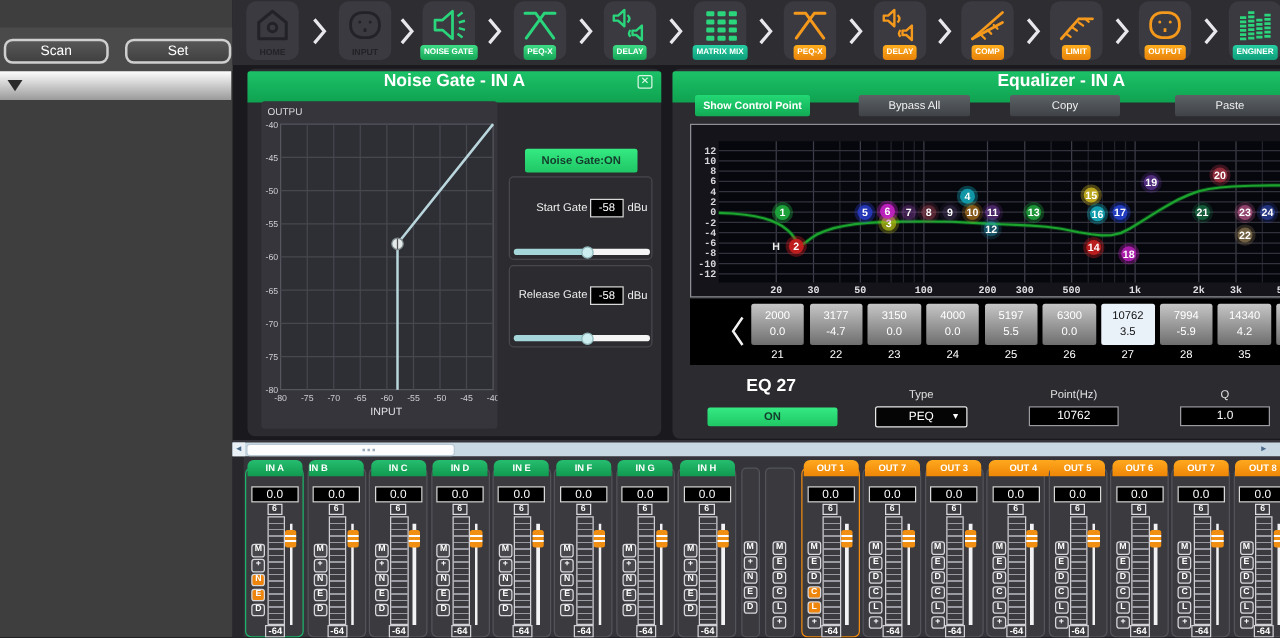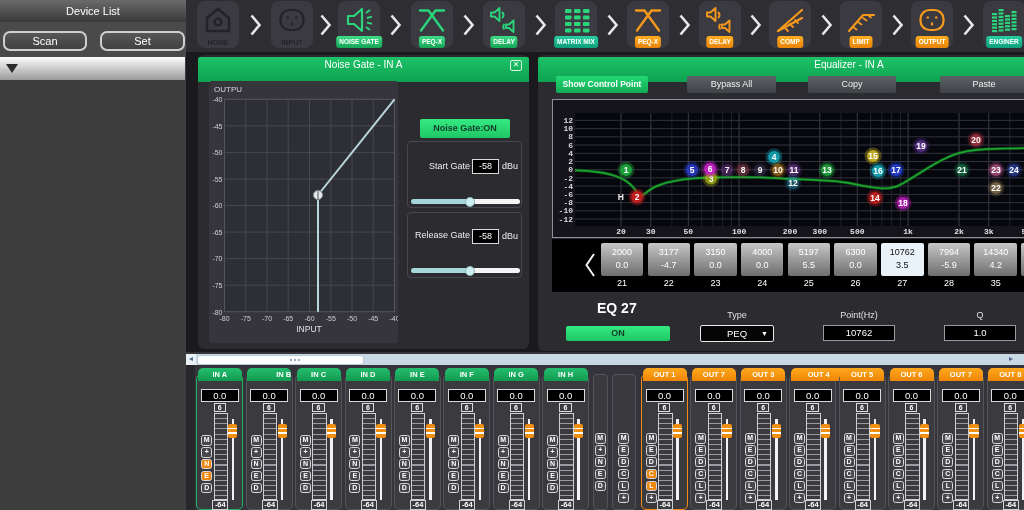--- a/index.html
+++ b/index.html
@@ -4,31 +4,30 @@
 html,body{width:1024px;height:510px;overflow:hidden;background:#1a1a1e;
  font-family:"Liberation Sans",sans-serif;position:relative}
 .abs{position:absolute}
 .tile{position:absolute;top:1px;width:42px;height:47px;border-radius:8px;background:#3a3a40}
 .tlab{position:absolute;left:50%;transform:translateX(-50%);bottom:2px;font-size:7px;font-weight:bold;color:#232327;white-space:nowrap}
 .badge{position:absolute;left:50%;transform:translateX(-50%);bottom:0px;height:12px;line-height:12px;border-radius:3px;font-size:6.5px;font-weight:bold;color:#fff;text-align:center;white-space:nowrap;padding:0 3px}
 .bgreen{background:linear-gradient(#3fdd87,#14a455)}
 .bteal{background:linear-gradient(#27cfa4,#0d9d78)}
 .borange{background:linear-gradient(#ffae1e,#e8830a)}
 .win{position:absolute;background:#2b2b30;border-radius:6px}
-.wtitle{position:absolute;left:0;top:2px;height:25px;background:linear-gradient(#1cc268,#0fa250);color:#fff;font-size:10px;font-weight:normal;text-align:center;line-height:15px;border-radius:2px 2px 0 0}
+.wtitle{position:absolute;left:0;top:2px;height:25px;background:linear-gradient(#1cc268,#0fa250);color:#fff;font-size:14px;font-weight:bold;text-align:center;line-height:15px;border-radius:2px 2px 0 0}
 .gbtn{position:absolute;background:linear-gradient(#35ea82,#1fc765);border-radius:2px;color:#133c2c;font-weight:bold;text-align:center}
 .graybtn{position:absolute;background:linear-gradient(#5c6165,#3f4347);border-radius:2px;color:#f0f0f0;font-size:9px;text-align:center;line-height:17px;height:17px}
 .blackbox{position:absolute;background:#000;border:1px solid #d9d9d9;color:#fff;text-align:center}
 .grp{position:absolute;border:1px solid #47474d;border-radius:4px}
 .stripbtn{position:absolute;width:11px;height:10.6px;border:1.3px solid #d8d8dc;border-radius:2.5px;background:#47474c;color:#fff;font-size:7px;font-weight:bold;text-align:center;line-height:8.5px}
 .stripbtn.on{background:#ee850d}
 </style></head><body>
 
 <div class="abs" style="left:0;top:0;width:186px;height:510px;background:#3e3e3e">
- <div class="abs" style="left:0;top:0;width:186px;height:22px;background:linear-gradient(#6b6b6b,#393939);color:#fff;font-size:11px;text-align:center;line-height:22px">Device List</div>
  <div class="abs" style="left:0;top:22px;width:186px;height:35px;background:#4a4a4a"></div>
  <div class="abs" style="left:3px;top:31px;width:84px;height:20px;border:2px solid #cfcfcf;border-radius:7px;background:linear-gradient(#575757,#414141);color:#fff;font-size:11px;text-align:center;line-height:16px">Scan</div>
  <div class="abs" style="left:100px;top:31px;width:85px;height:20px;border:2px solid #cfcfcf;border-radius:7px;background:linear-gradient(#575757,#414141);color:#fff;font-size:11px;text-align:center;line-height:16px">Set</div>
  <div class="abs" style="left:0;top:57px;width:185px;height:23px;background:linear-gradient(#fdfdfd,#9a9a9a)">
    <div class="abs" style="left:6px;top:7px;width:0;height:0;border-left:6.5px solid transparent;border-right:6.5px solid transparent;border-top:9px solid #2b2b2b"></div>
  </div>
 </div>
 
 <div class="abs" style="left:186px;top:0;width:838px;height:52px;background:#2d2d32">
 <div class="tile" style="left:11px">
@@ -465,21 +464,21 @@
     <div class="abs" style="left:27.5px;top:60.5px;width:14.4px;height:87px;border:1.2px solid #cfcfd4;background:repeating-linear-gradient(#3a3a3f 0 4.05px,#9a9aa2 4.05px 5.15px)"></div>
     <div class="abs" style="left:26.3px;top:147.5px;width:16px;height:10px;border:1.2px solid #cfcfd4;color:#fff;font-size:7.5px;font-weight:bold;text-align:center;line-height:8px;background:#3a3a3f">-64</div>
     <div class="abs" style="left:45.5px;top:66.5px;width:2.6px;height:81px;background:#f2f2f4"></div>
     <div class="abs" style="left:42.1px;top:72.3px;width:9.4px;height:13.7px;border-radius:2px;background:linear-gradient(#f18f12 0 4px,#fff 4px 5.3px,#f18f12 5.3px 8.4px,#fff 8.4px 9.7px,#f18f12 9.7px)"></div>
     <div class="stripbtn" style="left:15.2px;top:83.0px">M</div>
     <div class="stripbtn" style="left:15.2px;top:95.0px">+</div>
     <div class="stripbtn on" style="left:15.2px;top:106.9px">N</div>
     <div class="stripbtn on" style="left:15.2px;top:118.8px">E</div>
     <div class="stripbtn" style="left:15.2px;top:130.8px">D</div>
 <div class="abs" style="left:59.7px;top:22px;width:47px;height:136px;border:1.5px solid #53535a;border-radius:5px;background:#3a3a3f"></div>
-    <div class="abs" style="left:61.2px;top:15.5px;width:44px;height:13px;border-radius:5px 5px 0 0;background:linear-gradient(#26bd6f,#109a50);color:#fff;font-size:7.5px;font-weight:bold;text-align:right;line-height:13px">IN B</div>
+    <div class="abs" style="left:61.2px;top:15.5px;width:44px;height:13px;border-radius:5px 5px 0 0;background:linear-gradient(#26bd6f,#109a50);color:#fff;font-size:7.5px;font-weight:bold;text-align:left;line-height:13px">IN B</div>
     <div class="blackbox" style="left:64.2px;top:36.5px;width:38px;height:13px;font-size:9.5px;line-height:11.5px;border-width:1.3px">0.0</div>
     <div class="abs" style="left:76.9px;top:51.2px;width:12.3px;height:9.3px;border:1.2px solid #dcdce0;color:#fff;font-size:7px;font-weight:bold;text-align:center;line-height:7px">6</div>
     <div class="abs" style="left:76.9px;top:60.5px;width:14.4px;height:87px;border:1.2px solid #cfcfd4;background:repeating-linear-gradient(#3a3a3f 0 4.05px,#9a9aa2 4.05px 5.15px)"></div>
     <div class="abs" style="left:75.7px;top:147.5px;width:16px;height:10px;border:1.2px solid #cfcfd4;color:#fff;font-size:7.5px;font-weight:bold;text-align:center;line-height:8px;background:#3a3a3f">-64</div>
     <div class="abs" style="left:94.9px;top:66.5px;width:2.6px;height:81px;background:#f2f2f4"></div>
     <div class="abs" style="left:91.5px;top:72.3px;width:9.4px;height:13.7px;border-radius:2px;background:linear-gradient(#f18f12 0 4px,#fff 4px 5.3px,#f18f12 5.3px 8.4px,#fff 8.4px 9.7px,#f18f12 9.7px)"></div>
     <div class="stripbtn" style="left:64.6px;top:83.0px">M</div>
     <div class="stripbtn" style="left:64.6px;top:95.0px">+</div>
     <div class="stripbtn" style="left:64.6px;top:106.9px">N</div>
     <div class="stripbtn" style="left:64.6px;top:118.8px">E</div>

